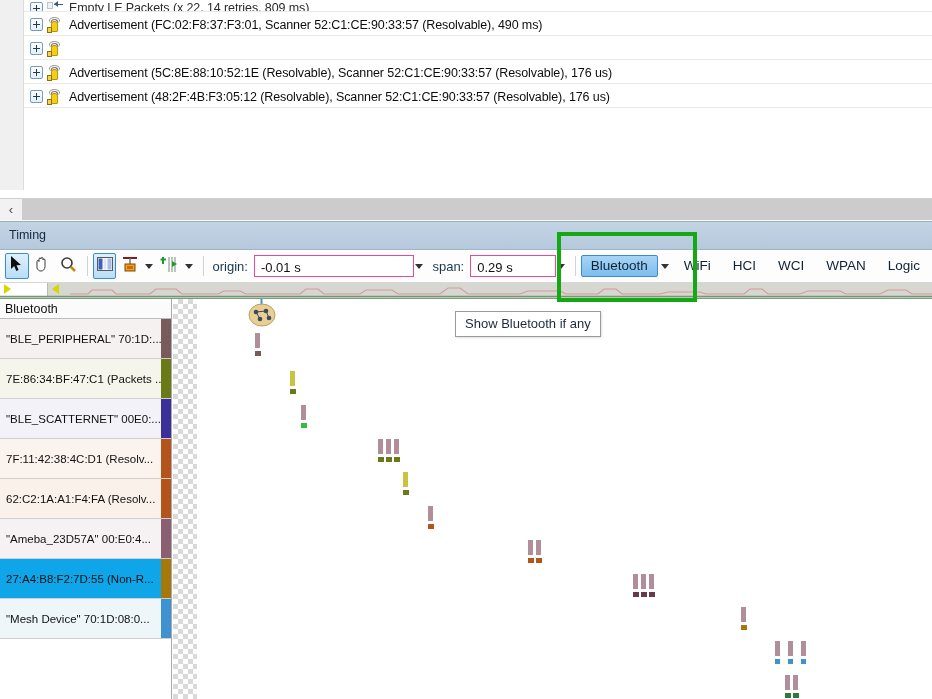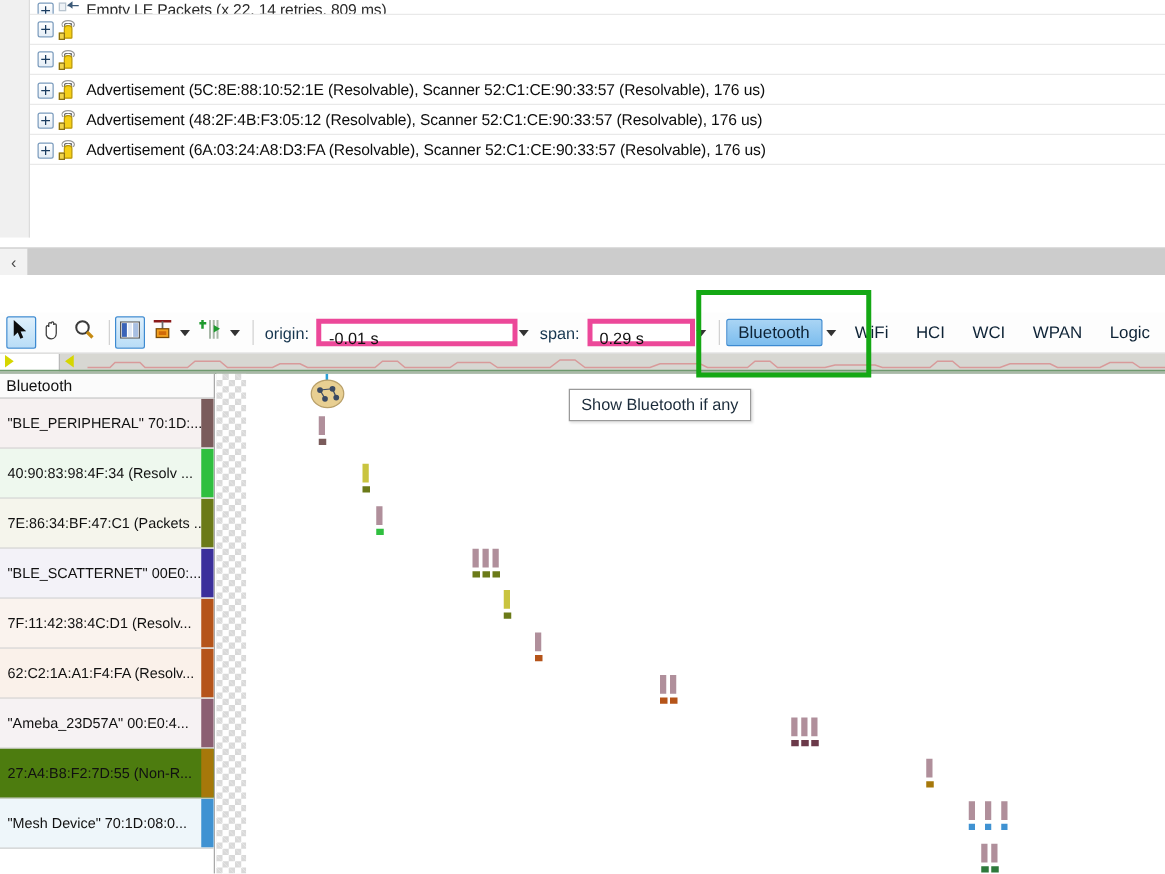--- a/index.html
+++ b/index.html
@@ -126,21 +126,21 @@
   .tb-sep {
     width: 1px; height: 20px; background: #d2d2d2; margin: 0 5px;
   }
   .caret {
     width: 0; height: 0; border-left: 4px solid transparent;
     border-right: 4px solid transparent; border-top: 5px solid #333;
     margin: 0 5px 0 1px;
   }
   .tb-label { font-size: 13px; color: #17364f; margin: 0 6px 0 4px; }
   .tb-field {
-    height: 22px; background: #fff; border: 4px solid #ec4899;
+    height: 22px; background: #fff; border: 1px solid #ec4899;
     font-size: 13px; color: #111; padding: 2px 6px 0 6px; line-height: 19px;
   }
   .tb-field.origin { width: 190px; }
   .tb-field.span { width: 100px; }
   .proto-btn {
     font-size: 13.5px; color: #0e2336; padding: 2px 9px 3px 9px; margin-right: 2px;
     border: 1px solid transparent; border-radius: 2px;
   }
   .proto-btn.sel {
     background: linear-gradient(#a9d4f4,#7cbdee);
@@ -225,35 +225,37 @@
 </style>
 </head>
 <body>
 
 <div id="root">
 
   <div class="packet-pane">
     <div class="pl-gutter"></div>
     <div class="pl-rows" id="pl-rows">
         <div class="pl-row faded"><span class="expander"></span><span class="ico ico-empty"><span class="lock2"></span><span class="arrow"></span></span><span class="pl-text">Empty LE Packets (x 22, 14 retries, 809 ms)</span></div>
-        <div class="pl-row"><span class="expander"></span><span class="ico ico-adv"><span class="wv1"></span><span class="wv2"></span><span class="bulb"></span><span class="lock"></span></span></div>
+        <div class="pl-row"><span class="expander"></span><span class="ico ico-adv"><span class="wv1"></span><span class="wv2"></span><span class="bulb"></span><span class="lock"></span></span><span class="pl-text">Advertisement (FC:02:F8:37:F3:01, Scanner 52:C1:CE:90:33:57 (Resolvable), 490 ms)</span></div>
         <div class="pl-row"><span class="expander"></span><span class="ico ico-adv"><span class="wv1"></span><span class="wv2"></span><span class="bulb"></span><span class="lock"></span></span></div>
         <div class="pl-row"><span class="expander"></span><span class="ico ico-adv"><span class="wv1"></span><span class="wv2"></span><span class="bulb"></span><span class="lock"></span></span><span class="pl-text">Advertisement (5C:8E:88:10:52:1E (Resolvable), Scanner 52:C1:CE:90:33:57 (Resolvable), 176 us)</span></div>
         <div class="pl-row"><span class="expander"></span><span class="ico ico-adv"><span class="wv1"></span><span class="wv2"></span><span class="bulb"></span><span class="lock"></span></span><span class="pl-text">Advertisement (48:2F:4B:F3:05:12 (Resolvable), Scanner 52:C1:CE:90:33:57 (Resolvable), 176 us)</span></div>
-        <div class="pl-row"><span class="expander"></span><span class="ico ico-adv"><span class="wv1"></span><span class="wv2"></span><span class="bulb"></span><span class="lock"></span></span><span class="pl-text">Advertisement (6A:03:24:A8:D3:FA (Resolvable), Scanner 52:C1:CE:90:33:57 (Resolvable), 176 us)</span></div>
       </div>
   </div>
 
   <div class="hscroll">
     <div class="lbtn">‹</div>
     <div class="track"></div>
   </div>
 
   <div class="timing-pane">
 
+    <div class="timing-title">
+      <span>Timing</span>
+    </div>
 
     <div class="toolbar">
 
       <div class="tb-btn active">
         <span>
           <svg width="13" height="16" viewBox="0 0 13 16">
             <path d="M1 0 L1 13 L4.2 10 L6.3 15 L8.6 14 L6.5 9.2 L11 9 Z" fill="#0d0d0d"></path>
           </svg>
         </span>
       </div>
@@ -349,45 +351,41 @@
         <line x1="0" y1="13.5" x2="932" y2="13.5" stroke="#6f9a6f" stroke-width="1.4"></line>
       </svg>
     </div>
 
     <div class="dev-header">Bluetooth</div>
     <div class="dev-list" id="dev-list">
         <div class="dev-row" style="background: rgb(246, 241, 241);">
           <span>"BLE_PERIPHERAL" 70:1D:...</span>
           <span class="swatch" style="background: rgb(122, 91, 91);"></span>
         </div>
-        <div class="dev-row" style="background: rgb(238, 248, 238);">
-          <span>40:90:83:98:4F:34  (Resolv ...</span>
-          <span class="swatch" style="background: rgb(47, 191, 63);"></span>
-        </div>
         <div class="dev-row" style="background: rgb(245, 245, 236);">
           <span>7E:86:34:BF:47:C1 (Packets ...</span>
           <span class="swatch" style="background: rgb(107, 122, 24);"></span>
         </div>
         <div class="dev-row" style="background: rgb(243, 242, 248);">
           <span>"BLE_SCATTERNET" 00E0:...</span>
           <span class="swatch" style="background: rgb(59, 47, 155);"></span>
         </div>
         <div class="dev-row" style="background: rgb(250, 243, 238);">
           <span>7F:11:42:38:4C:D1  (Resolv...</span>
           <span class="swatch" style="background: rgb(181, 84, 26);"></span>
         </div>
         <div class="dev-row" style="background: rgb(250, 241, 234);">
           <span>62:C2:1A:A1:F4:FA (Resolv...</span>
           <span class="swatch" style="background: rgb(181, 84, 26);"></span>
         </div>
         <div class="dev-row" style="background: rgb(246, 242, 243);">
           <span>"Ameba_23D57A" 00:E0:4...</span>
           <span class="swatch" style="background: rgb(139, 95, 114);"></span>
         </div>
-        <div class="dev-row" style="background: #4d7c0f;">
+        <div class="dev-row" style="background: #0ea5e9;">
           <span>27:A4:B8:F2:7D:55  (Non-R...</span>
           <span class="swatch" style="background: rgb(166, 120, 10);"></span>
         </div>
         <div class="dev-row" style="background: rgb(238, 246, 250);">
           <span>"Mesh Device" 70:1D:08:0...</span>
           <span class="swatch" style="background: rgb(63, 146, 210);"></span>
         </div>
       </div>
 
     <div class="checker"></div>

